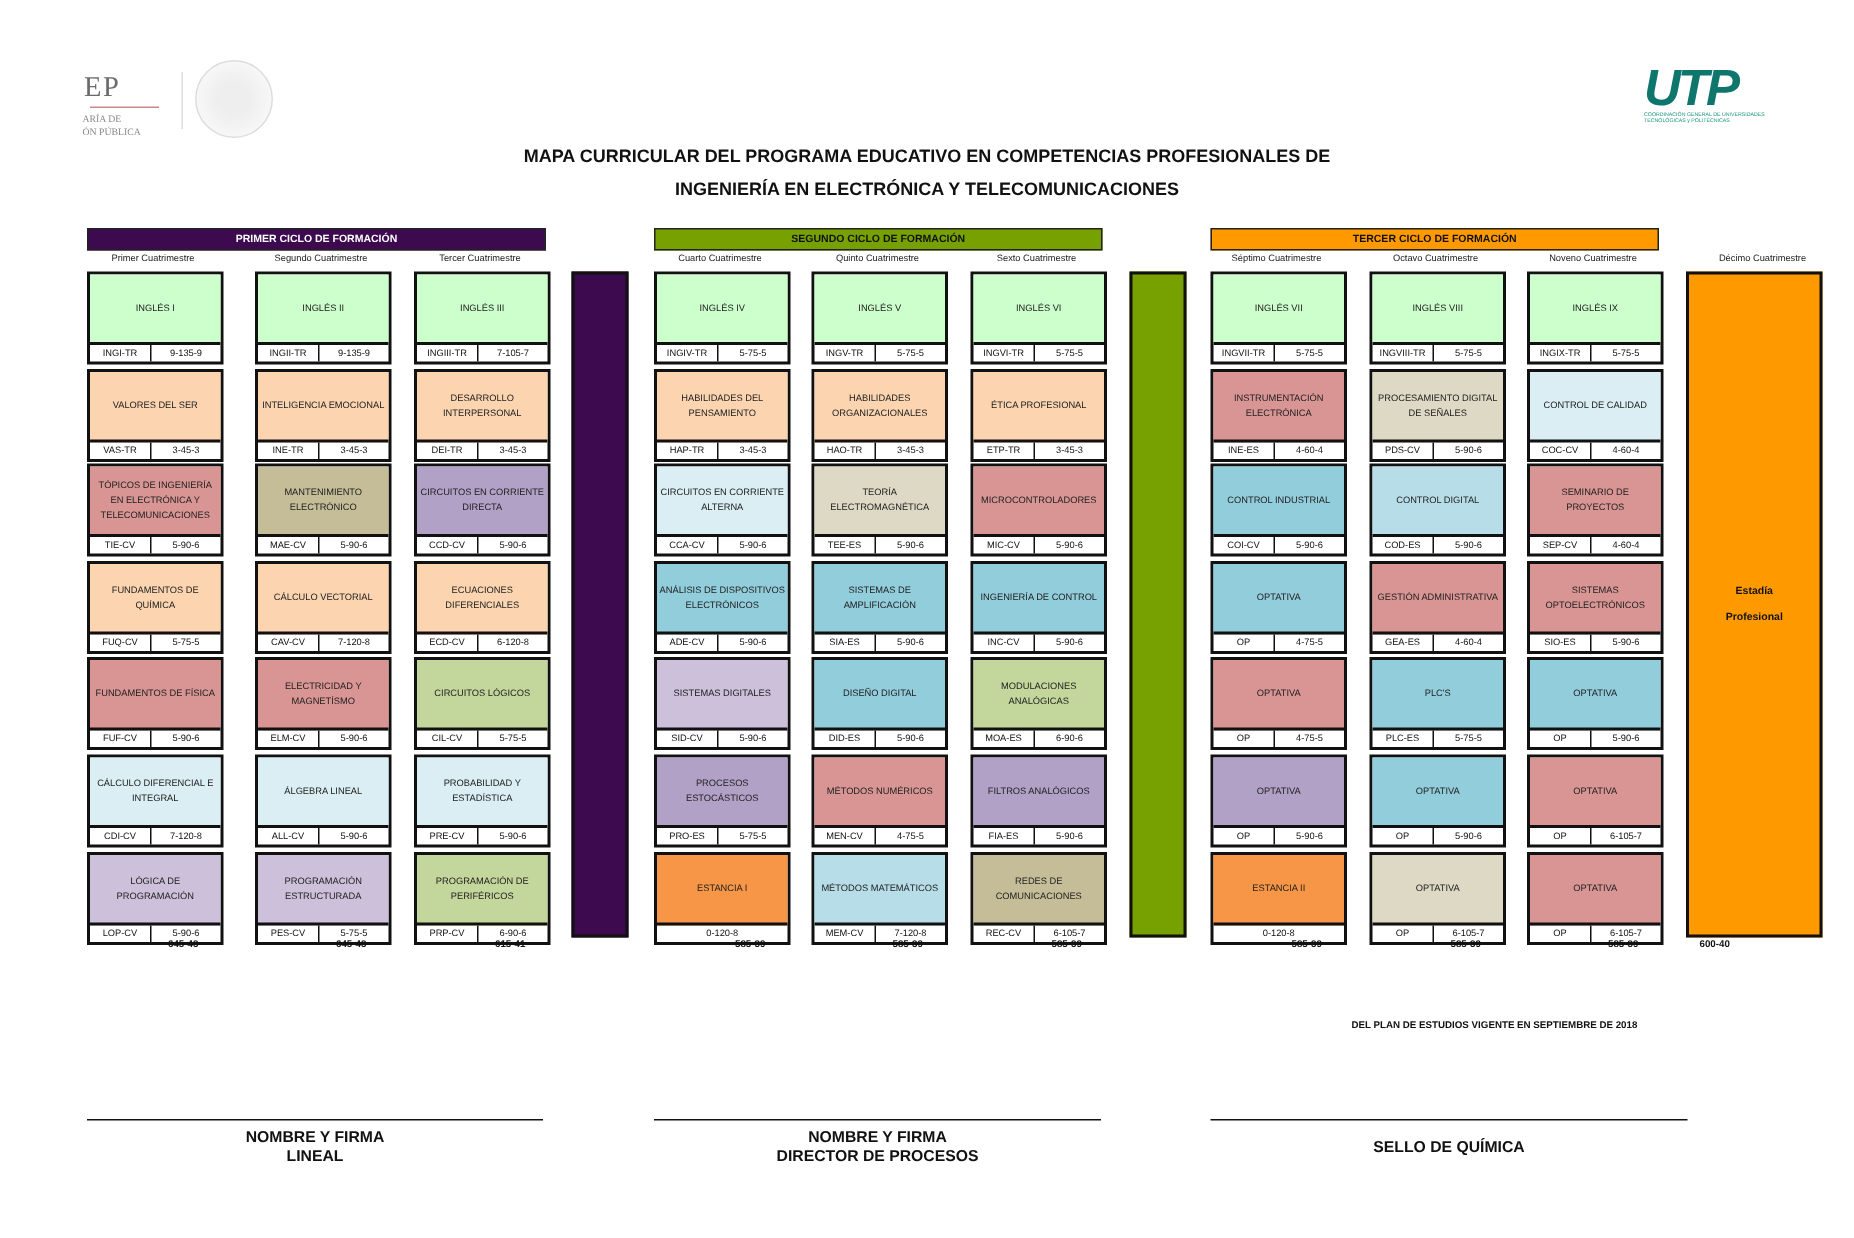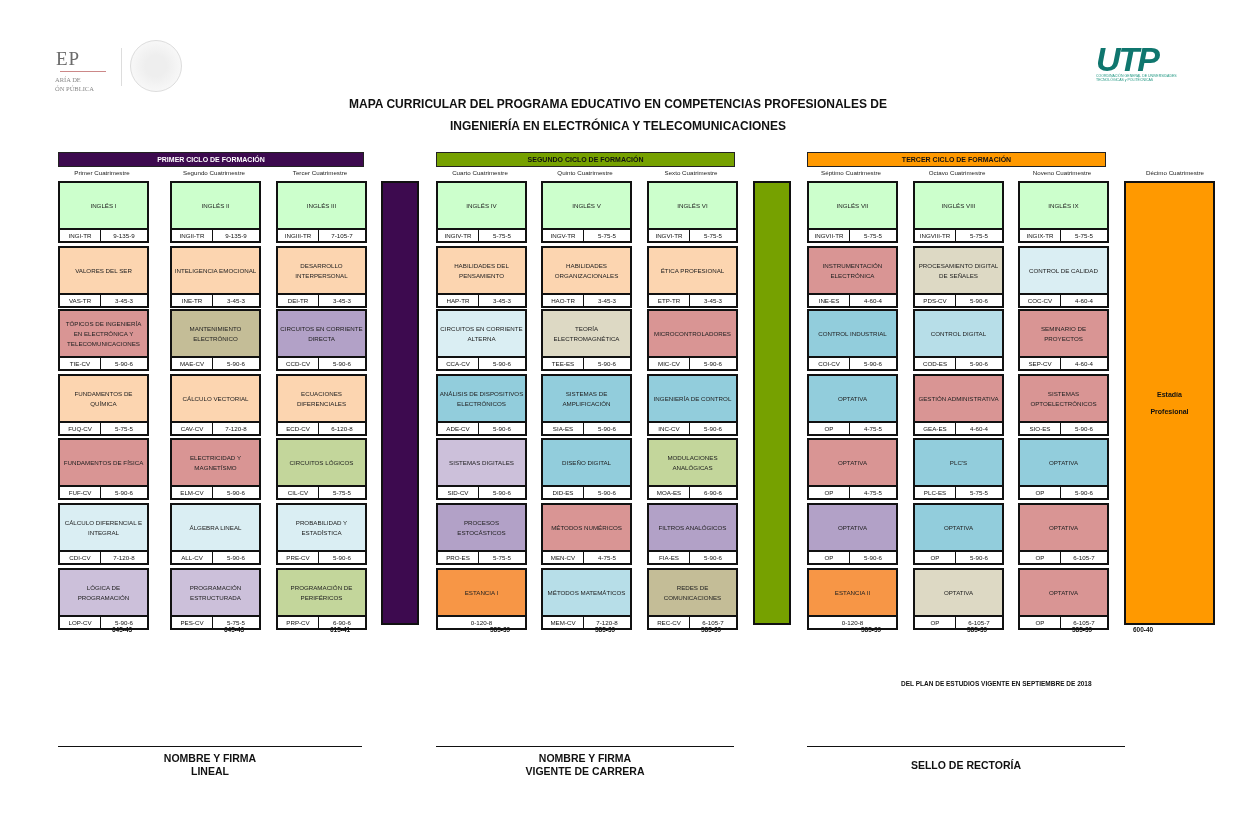--- a/index.html
+++ b/index.html
@@ -528,18 +528,18 @@
 <div class="abs note" style="left:901px;top:680px;">DEL PLAN DE ESTUDIOS VIGENTE EN SEPTIEMBRE DE 2018</div>
 
 <div class="abs sig-line" style="left:58px;top:746px;width:304px;"></div>
 <div class="abs sig-text" style="left:58px;top:752px;width:304px;">
   <div>NOMBRE Y FIRMA</div>
   <div>LINEAL</div>
 </div>
 <div class="abs sig-line" style="left:436px;top:746px;width:298px;"></div>
 <div class="abs sig-text" style="left:436px;top:752px;width:298px;">
   <div>NOMBRE Y FIRMA</div>
-  <div>VIGENTE DE CARRERA</div>
+  <div>DIRECTOR DE PROCESOS</div>
 </div>
 <div class="abs sig-line" style="left:807px;top:746px;width:318px;"></div>
 <div class="abs sig-text" style="left:807px;top:759px;width:318px;">
-  <div>SELLO DE RECTORÍA</div>
+  <div>SELLO DE QUÍMICA</div>
 </div>
 
 </body></html>

